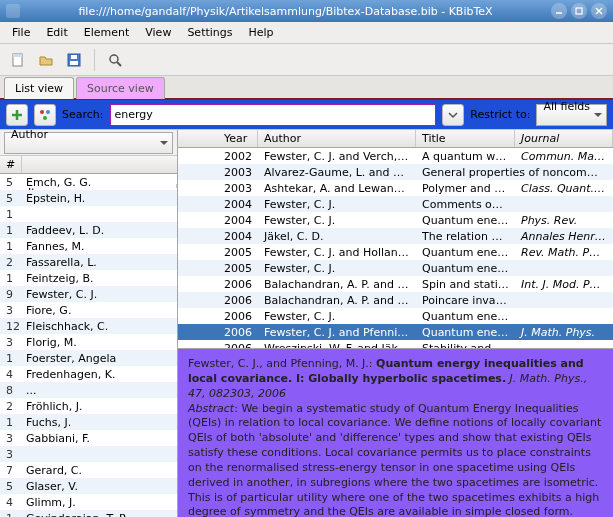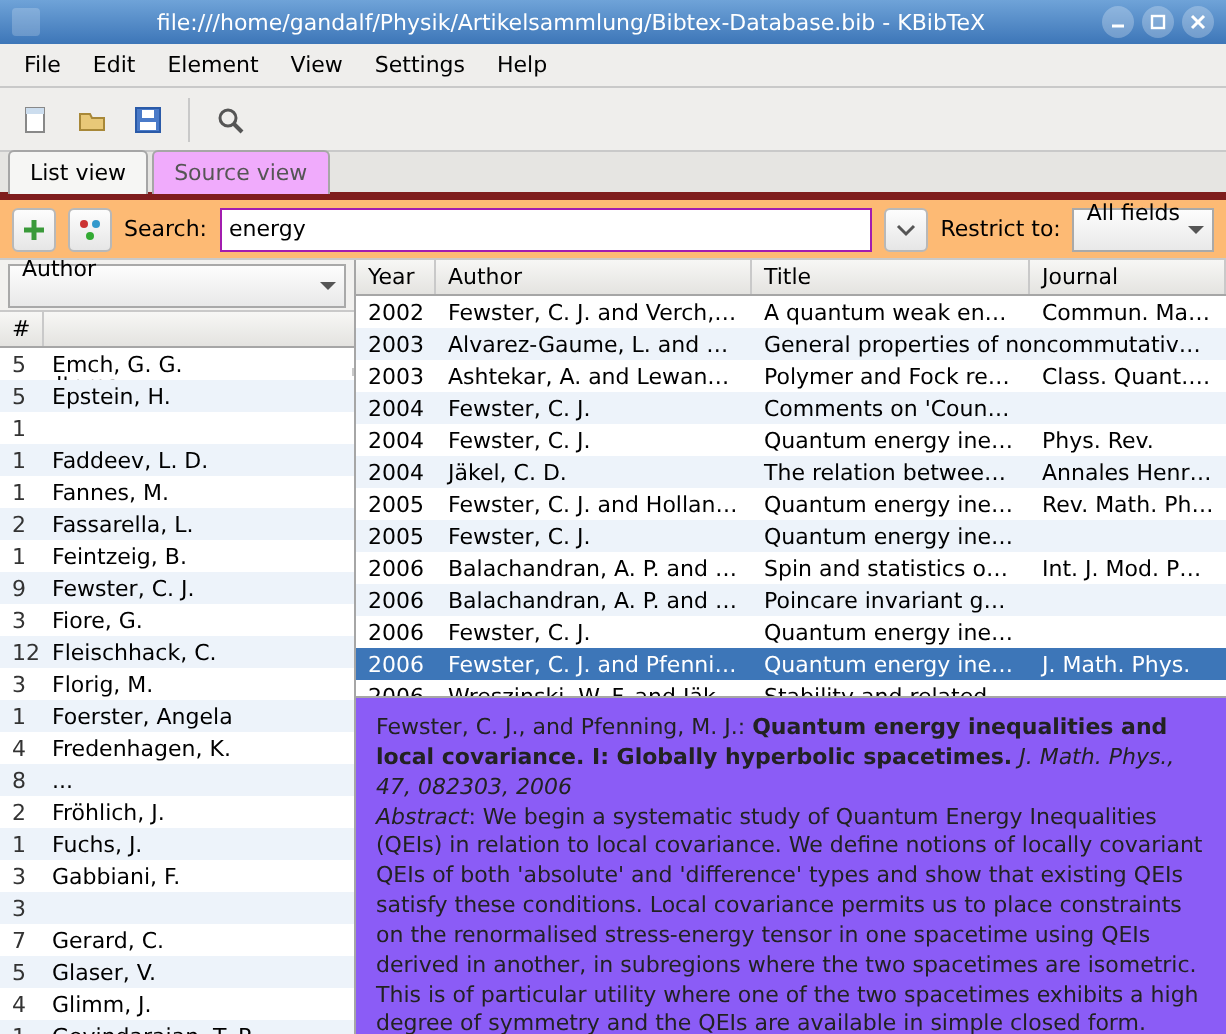--- a/index.html
+++ b/index.html
@@ -14,27 +14,27 @@
   
   .menubar { background:#efeeec; border-bottom:1px solid #c9c9c9; height:22px; display:flex; align-items:center; padding:0 4px; }
   .menubar span { padding:3px 8px; cursor:default; }
 
   
   .toolbar { background:#efeeec; border-bottom:1px solid #c9c9c9; height:32px; display:flex; align-items:center; padding:0 6px; gap:4px; }
   .tbtn { width:24px; height:24px; border:1px solid transparent; border-radius:3px; display:flex;align-items:center;justify-content:center; }
   .tsep { width:1px; height:22px; background:#c9c9c9; margin:0 4px; }
 
   
-  .tabrow { background:#e6e5e2; height:24px; display:flex; align-items:flex-end; padding:0 4px; border-bottom:4px solid #7f1d1d;}
+  .tabrow { background:#e6e5e2; height:24px; display:flex; align-items:flex-end; padding:0 4px; border-bottom:2px solid #7f1d1d;}
   .tab { padding:4px 10px; border:1px solid #a6a6a6; border-bottom:none; background:#efeeec; border-radius:3px 3px 0 0; margin-right:2px; position:relative; top:1px;}
   .tab.inactive { background:#f0abfc; color:#555;}
   .tab.active { background:#f6f6f4;}
 
   
-  .searchrow { background:#fdba74; height:30px; display:flex; align-items:center; padding:0 6px; gap:6px; border-bottom:1px solid #c9c9c9;}
+  .searchrow { background:#1d4ed8; height:30px; display:flex; align-items:center; padding:0 6px; gap:6px; border-bottom:1px solid #c9c9c9;}
   .iconbtn { width:22px;height:22px;border:1px solid #b8b8b8;border-radius:3px;background:linear-gradient(#fdfdfd,#e6e6e6);display:flex;align-items:center;justify-content:center;}
   .iconbtn.green svg{color:#3a9a3a;}
   .searchrow input[type=text]{ flex:1; height:22px; border:1px solid #a21caf; padding:0 4px; background:#fff;}
   .combo { height:22px; border:1px solid #a9a9a9; background:linear-gradient(#fdfdfd,#e9e9e9); padding:0 16px 16px 6px; position:relative; display:flex;align-items:center; min-width:70px;}
   .combo::after{content:"";position:absolute;right:4px;top:8px;border:4px solid transparent;border-top-color:#555;}
 
   
   .main { flex:1; display:flex; overflow:hidden; }
 
   .leftpane { width:178px; display:flex; flex-direction:column; border-right:1px solid #a6a6a6; background:#fff;}
@@ -46,21 +46,21 @@
   .lhdr .ci{flex:1;margin-top:28px;}
   .llist{flex:1;overflow:hidden;}
   .lrow{display:flex;height:16px;align-items:center;}
   .lrow.alt{background:#edf3fa;}
   .lrow .cn{width:22px;padding-left:6px;color:#333;}
   .lrow .ci{flex:1;padding-left:4px;overflow:hidden;white-space:nowrap;}
 
   .rightpane{flex:1;display:flex;flex-direction:column;overflow:hidden;}
   .rhdr{display:flex;background:linear-gradient(#f7f7f5,#e4e3e0);border-bottom:1px solid #a6a6a6;height:18px;}
   .rhdr div{padding:2px 6px;border-right:1px solid #c9c9c9;overflow:hidden;white-space:nowrap;}
-  .cy{width:40px;} .ca{width:158px;} .ct{flex:1;} .cj{width:98px;}
+  .cy{width:40px;margin-left:40px;} .ca{width:158px;} .ct{flex:1;} .cj{width:98px;font-style:italic;}
   .rlist{background:#fff; max-height:200px; overflow:hidden;}
   .rrow{display:flex;height:16px;align-items:center;}
   .rrow.alt{background:#edf3fa;}
   .rrow.sel{background:#3d76b8;color:#fff;}
   .rrow div{padding:0 6px;overflow:hidden;white-space:nowrap;text-overflow:ellipsis;}
 
   .detail{flex:1;border-top:1px solid #a6a6a6;background:#8b5cf6;padding:8px 10px;overflow:hidden;line-height:1.35;color:#222;}
   .detail b{font-weight:bold;}
   .detail i{font-style:italic;}
 </style>

